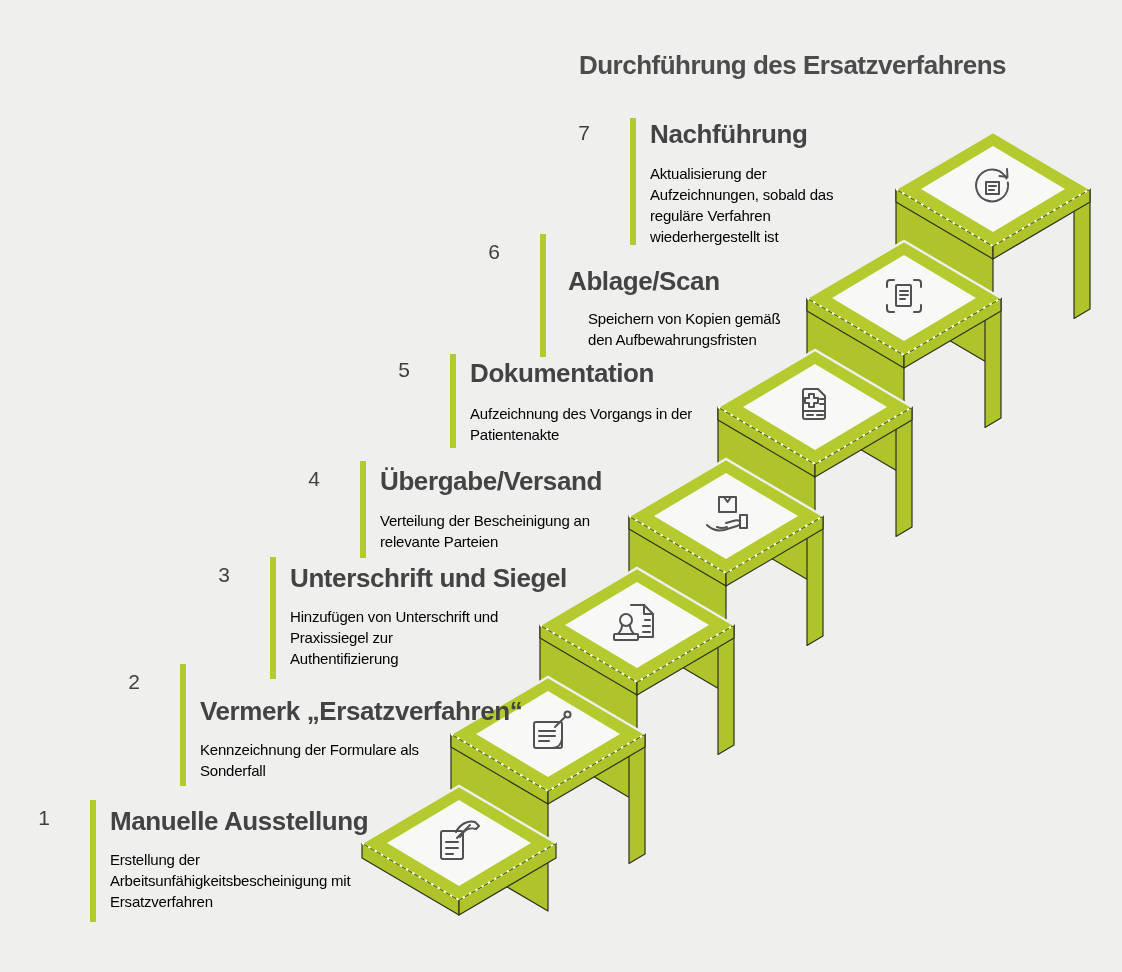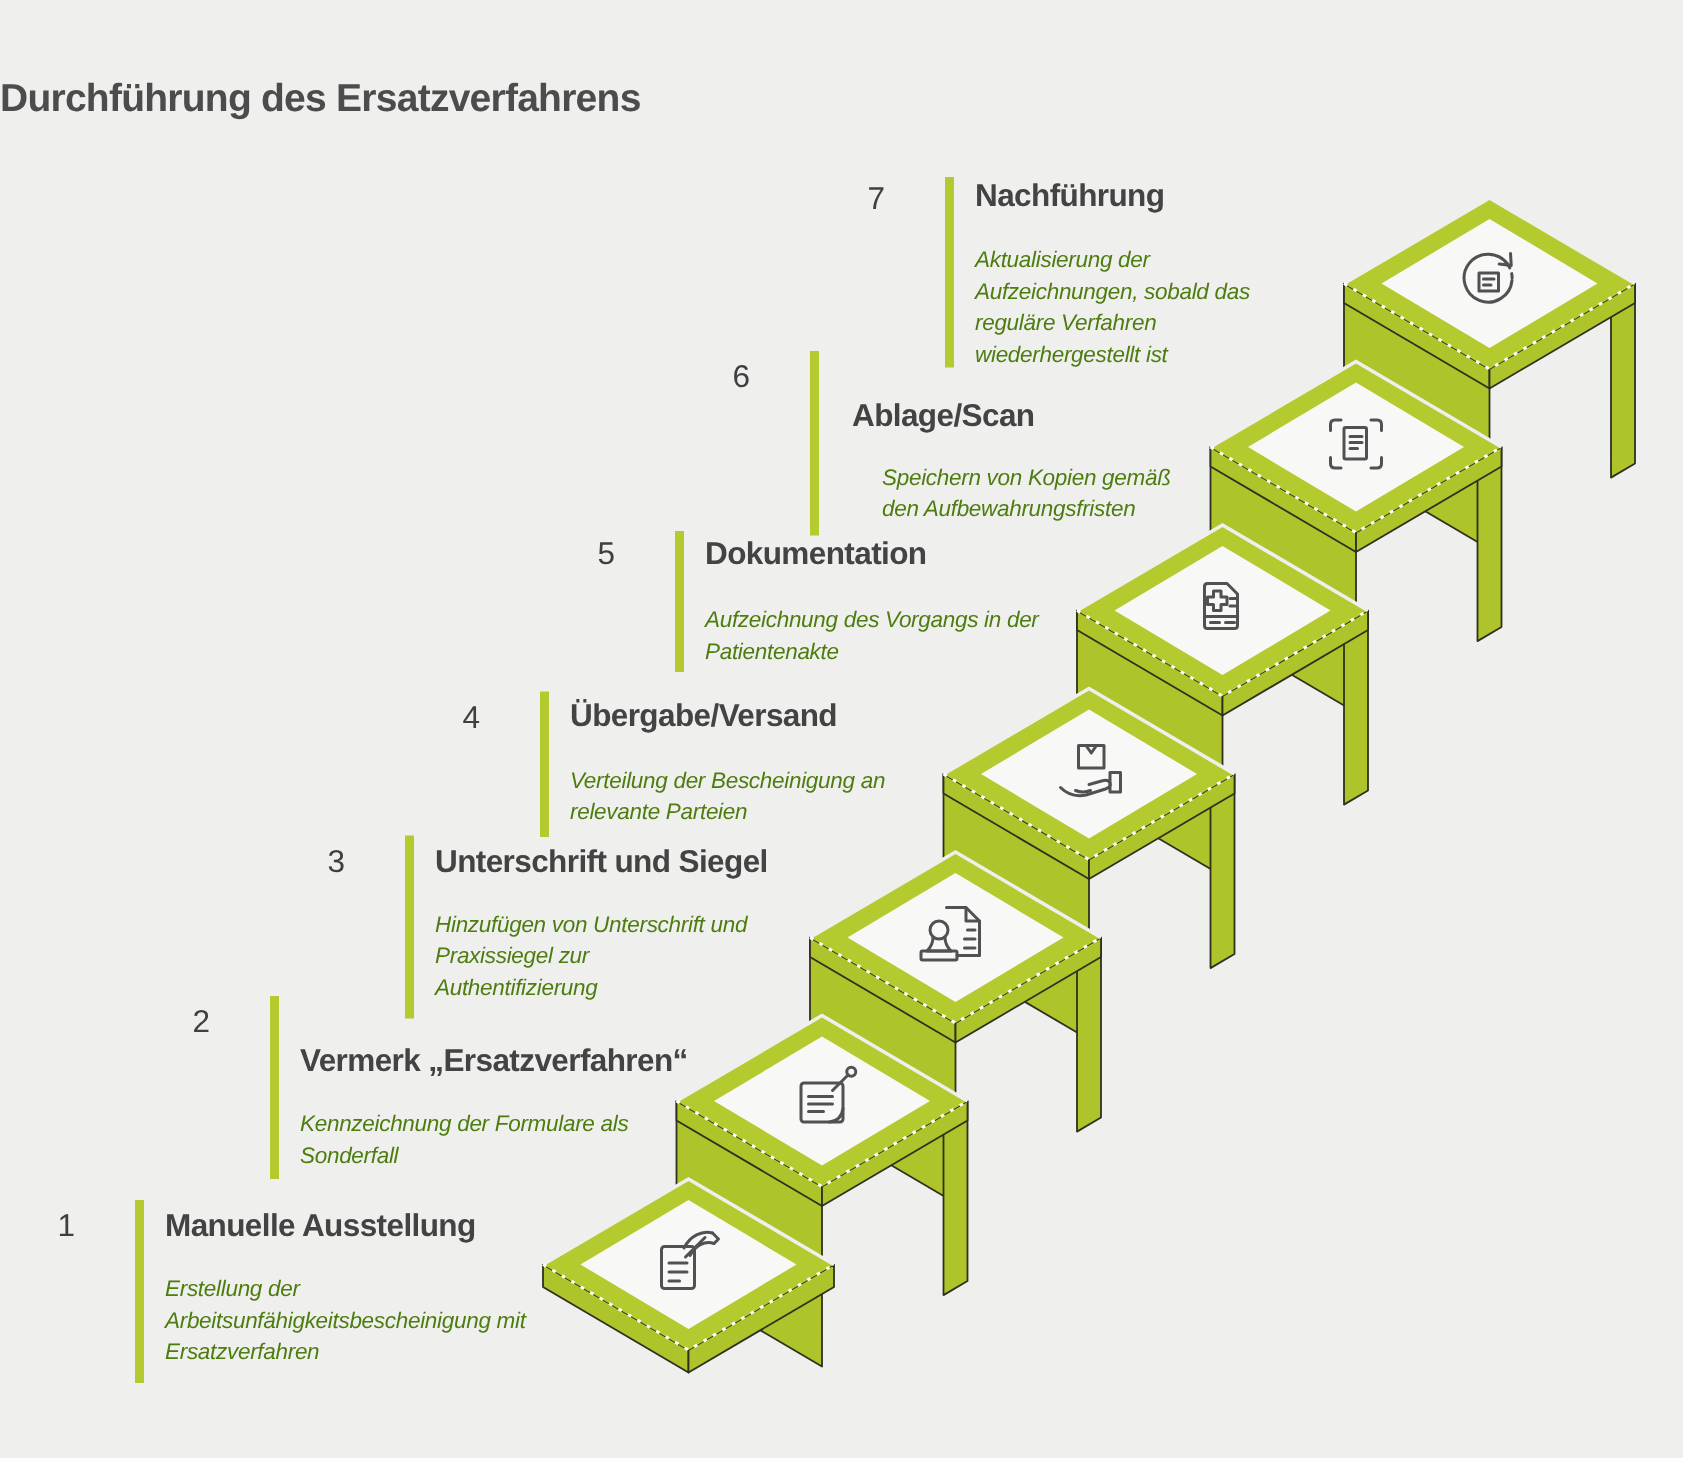--- a/index.html
+++ b/index.html
@@ -1,34 +1,34 @@
 <!DOCTYPE html>
 <html><head>
 <meta charset="utf-8">
 <style>
   html,body{margin:0;padding:0;}
   body{font-family:"Liberation Sans", sans-serif; background:#efefee;}
   #canvas{position:relative; width:1122px; height:972px; background:#efefee; overflow:hidden;}
   #page-title{
-    position:absolute; left:0; top:50px; width:1006px; text-align:left;
+    position:absolute; left:0; top:50px; width:1006px; text-align:right;
     font-size:26px; font-weight:700; color:#4c4c4c; letter-spacing:-0.5px;
   }
   #staircase{position:absolute; left:0; top:0; z-index:1;}
   .step-num{
     position:absolute; width:36px; text-align:center; z-index:2;
     font-size:21px; color:#3f3f3f; letter-spacing:-0.2px;
   }
   .step-bar{position:absolute; width:6px; z-index:2;}
   .step-title{
-    position:absolute; z-index:2; font-size:21px; font-weight:700;
+    position:absolute; z-index:2; font-size:26px; font-weight:700;
     color:#434343; letter-spacing:-0.4px; white-space:nowrap;
   }
   .step-desc{
     position:absolute; z-index:2; font-size:15px; line-height:21px;
-    color:#4d7c0f; letter-spacing:-0.2px;font-style:italic;
+    color:#000000; letter-spacing:-0.2px;
   }
 </style>
 </head>
 <body>
 
 <div id="canvas">
   <div id="page-title">Durchführung des Ersatzverfahrens</div>
   <svg id="staircase" width="1122" height="972" viewBox="0 0 1122 972" xmlns="http://www.w3.org/2000/svg">
       <g>
         <polygon points="896,189 993,246 993,366 896,309" fill="#aec42a" stroke="#30301f" stroke-width="1.2" stroke-linejoin="round"></polygon>

